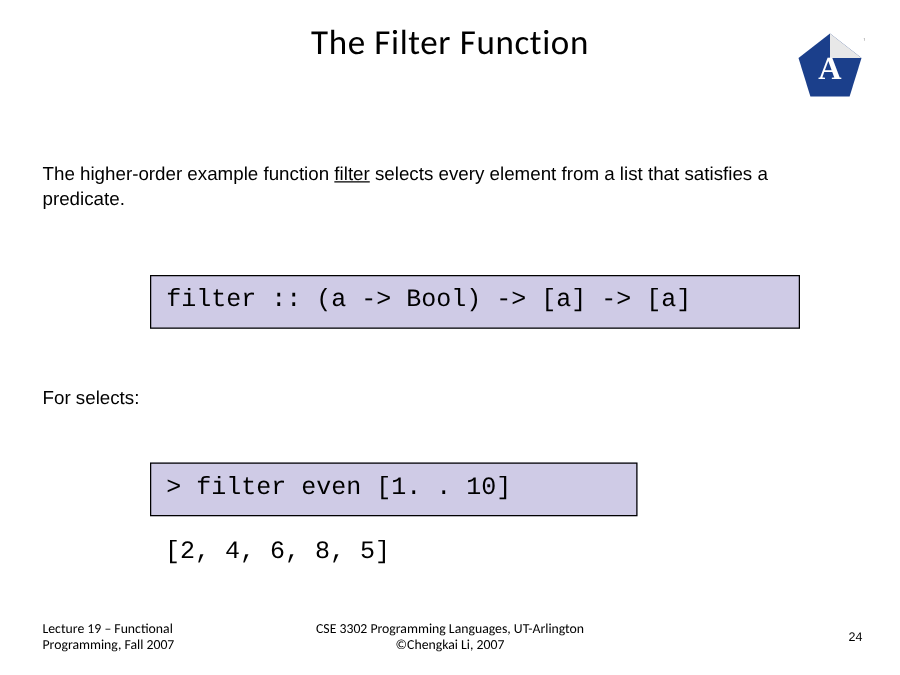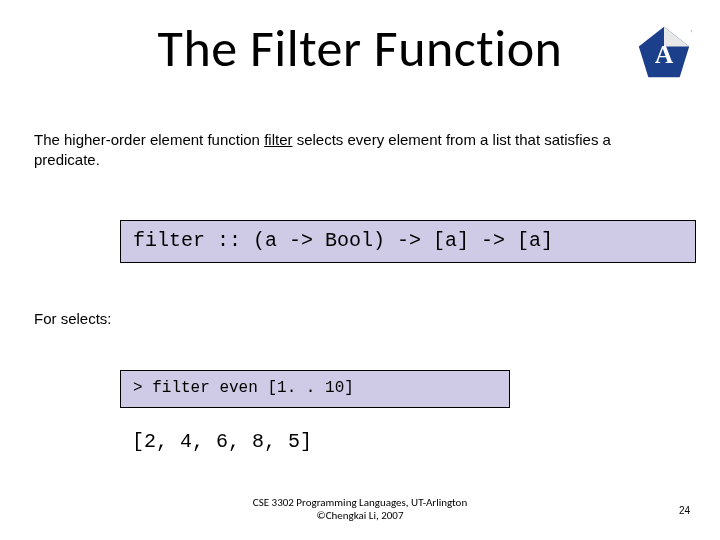--- a/index.html
+++ b/index.html
@@ -19,21 +19,21 @@
     position: relative;
     box-sizing: border-box;
   }
   .title {
     position: absolute;
     top: 16px;
     left: 0;
     width: 720px;
     text-align: center;
     font-family: "Calibri", "Arial", sans-serif;
-    font-size: 52px;
+    font-size: 28px;
     color: #000;
     letter-spacing: 0.5px;
   }
   .logo {
     position: absolute;
     top: 24px;
     right: 28px;
     width: 56px;
     height: 56px;
   }
@@ -43,21 +43,21 @@
     left: 34px;
     width: 640px;
     font-size: 15px;
     line-height: 1.3;
   }
   .intro u { }
   .codebox1 {
     position: absolute;
     top: 220px;
     left: 120px;
-    width: 576px;
+    width: 520px;
     padding: 8px 12px 10px 12px;
     background: #cfcbe6;
     border: 1px solid #000;
     font-family: "Courier New", monospace;
     font-size: 20px;
     white-space: pre;
     box-sizing: border-box;
   }
   .example-label {
     position: absolute;
@@ -67,21 +67,21 @@
   }
   .codebox2 {
     position: absolute;
     top: 370px;
     left: 120px;
     width: 390px;
     padding: 8px 12px 10px 12px;
     background: #cfcbe6;
     border: 1px solid #000;
     font-family: "Courier New", monospace;
-    font-size: 16px;
+    font-size: 20px;
     white-space: pre;
     box-sizing: border-box;
   }
   .result {
     position: absolute;
     top: 430px;
     left: 132px;
     font-family: "Courier New", monospace;
     font-size: 20px;
   }
@@ -121,31 +121,35 @@
   <div class="logo">
     <svg viewBox="0 0 100 100" width="56" height="56">
       <polygon points="50,5 95,40 78,95 22,95 5,40" fill="#1b3f8b"></polygon>
       <polygon points="50,5 95,40 50,40" fill="#e8e8e8"></polygon>
       <text x="50" y="70" text-anchor="middle" font-family="Georgia,serif" font-size="46" fill="#ffffff" font-weight="bold">A</text>
       <text x="97" y="18" font-size="10" fill="#888">™</text>
     </svg>
   </div>
 
   <div class="intro">
-    <span>The higher-order element function </span><u>filter</u><span> selects every element from a list that satisfies a predicate.</span>
+    <span>The higher-order example function </span><u>filter</u><span> selects every element from a list that satisfies a predicate.</span>
   </div>
 
   <div class="codebox1">filter :: (a -&gt; Bool) -&gt; [a] -&gt; [a]</div>
 
   <div class="example-label">For selects:</div>
 
   <div class="codebox2">&gt; filter even [1. . 10]</div>
 
   <div class="result">[2, 4, 6, 8, 5]</div>
 
+  <div class="footer-left">
+    <span>Lecture 19 – Functional</span><br>
+    <span>Programming, Fall 2007</span>
+  </div>
 
   <div class="footer-center">
     <span>CSE 3302 Programming Languages, UT-Arlington</span><br>
     <span>©Chengkai Li, 2007</span>
   </div>
 
   <div class="footer-right">24</div>
 
 </div>
 

